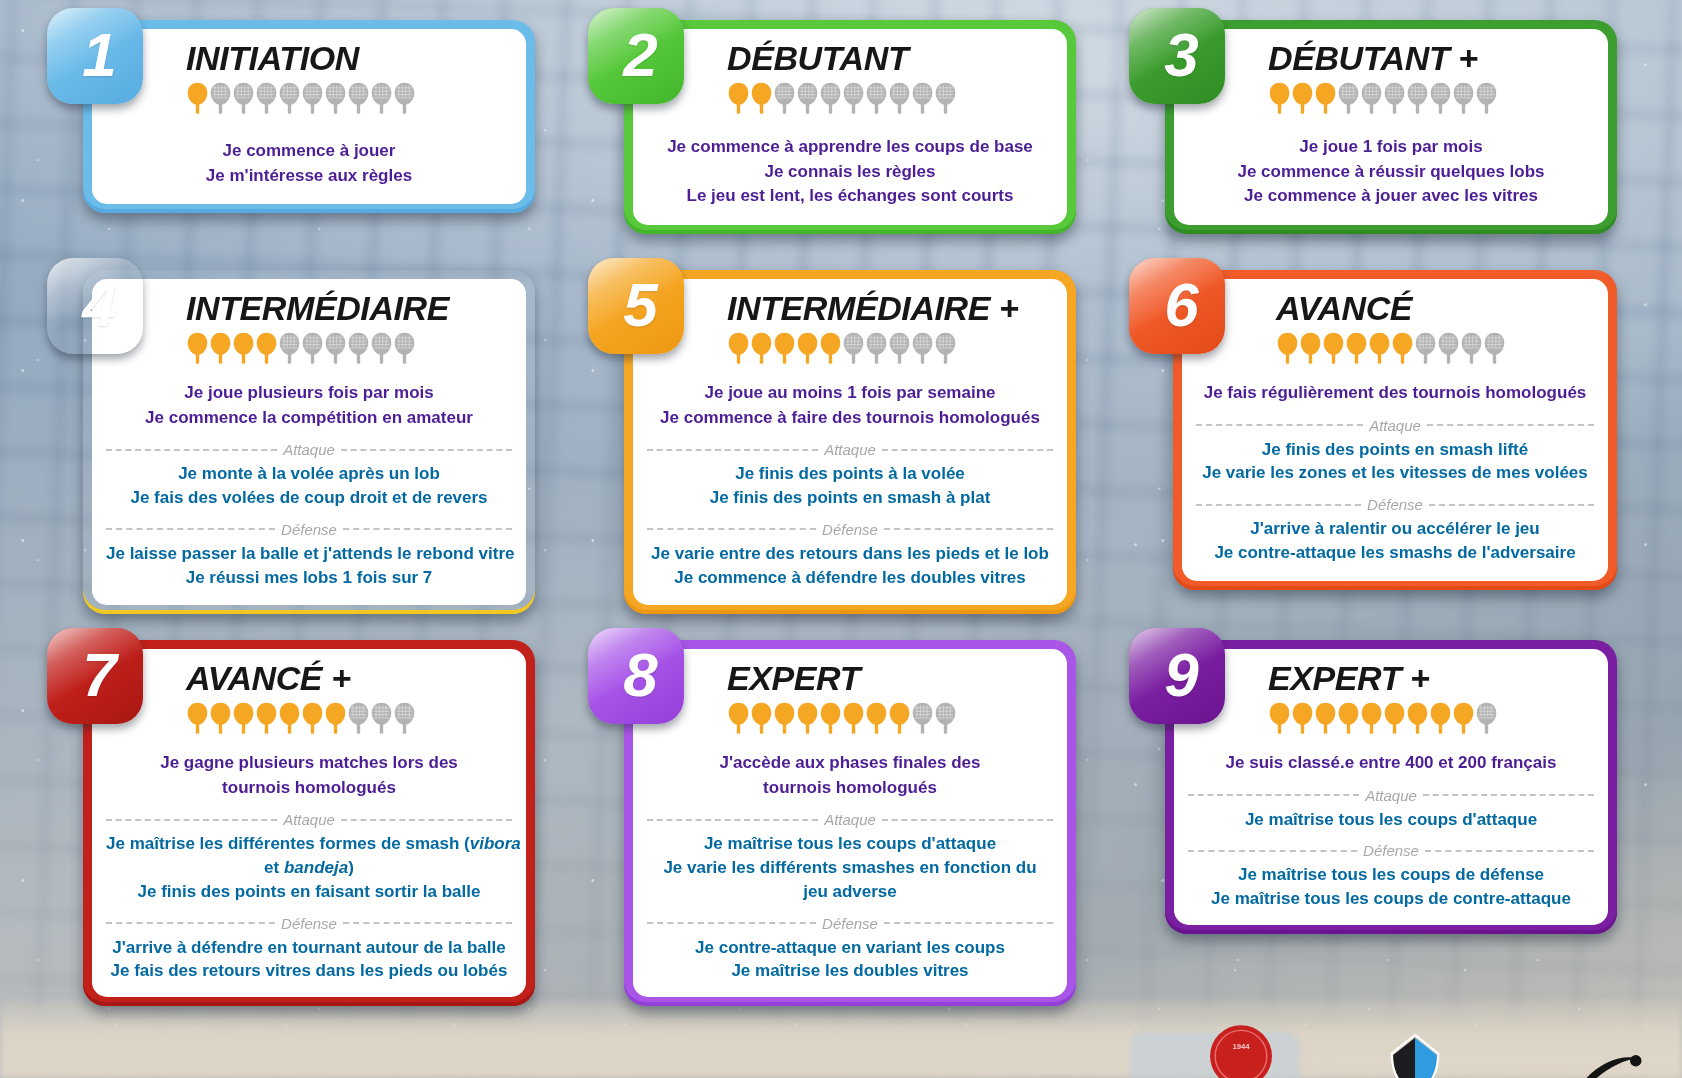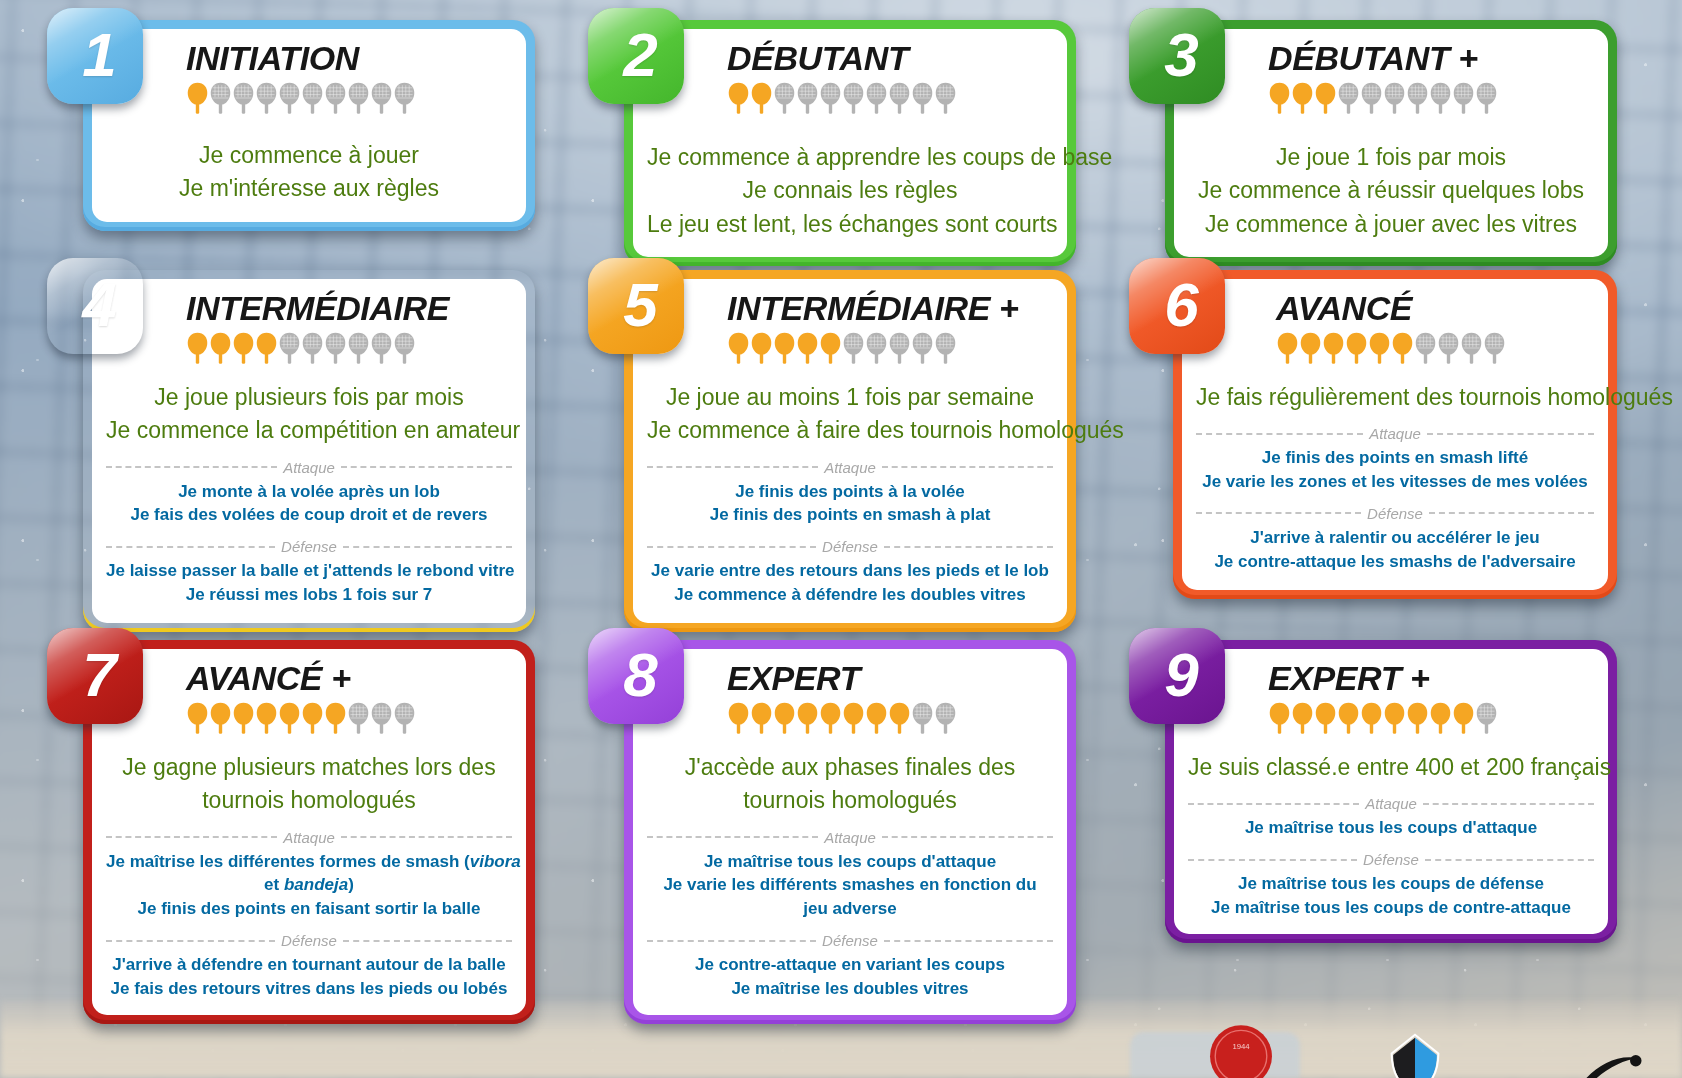--- a/index.html
+++ b/index.html
@@ -133,28 +133,28 @@
     display:flex;
     gap:0px;
     height:34px;
     align-items:flex-start;
   }
   .racket { width:23px; height:34px; display:block; flex:0 0 23px; }
 
   
   .lines {
     text-align:center;
-    font-size:23px;
-    font-weight:normal;
-    color:#4d7c0f;
+    font-size:17px;
+    font-weight:bold;
+    color:#4c1d95;
     line-height:1.45;
     margin-top:14px;
   }
   .card-1 .lines { margin-top:22px; }
-  .card-2 .lines, .card-3 .lines { margin-top:24px; }
+  .card-2 .lines, .card-3 .lines { margin-top:18px; }
   .lines div { white-space:nowrap; }
 
   
   .sect {
     display:flex;
     align-items:center;
     gap:6px;
     margin:11px 0 4px 0;
   }
   .sect .rule {
@@ -177,20 +177,21 @@
     line-height:1.4;
   }
   .sect-body div { white-space:nowrap; }
 
   
   #logos {
     position:absolute;
     left:1100px; bottom:0;
     width:582px; height:62px;
     z-index:1;
+    font-weight:bold;
   }
   .logo { position:absolute; bottom:-16px; }
   #logo-fft { left:98px; width:86px; height:86px; }
   #logo-shield { left:276px; width:78px; height:78px; }
   #logo-swoosh { left:482px; width:64px; height:64px; }
   #logo-plate {
     position:absolute; left:30px; bottom:0; width:170px; height:46px;
     background:rgba(190,206,222,.55);
     border-radius:14px 14px 0 0;
     filter:blur(2px);

